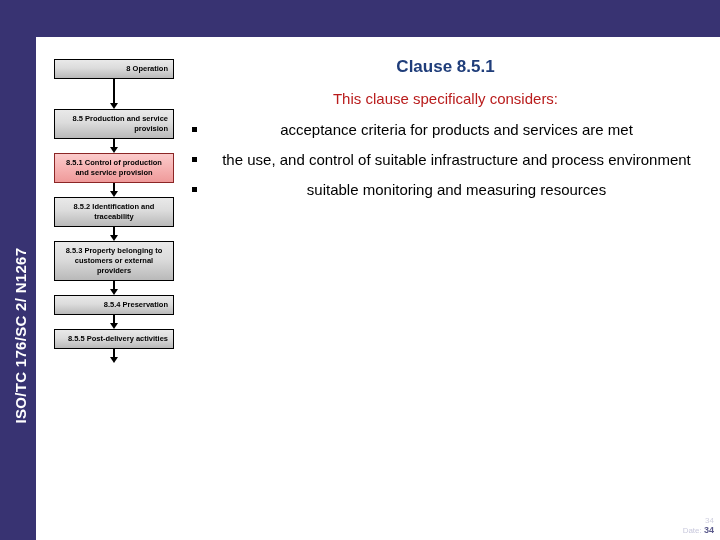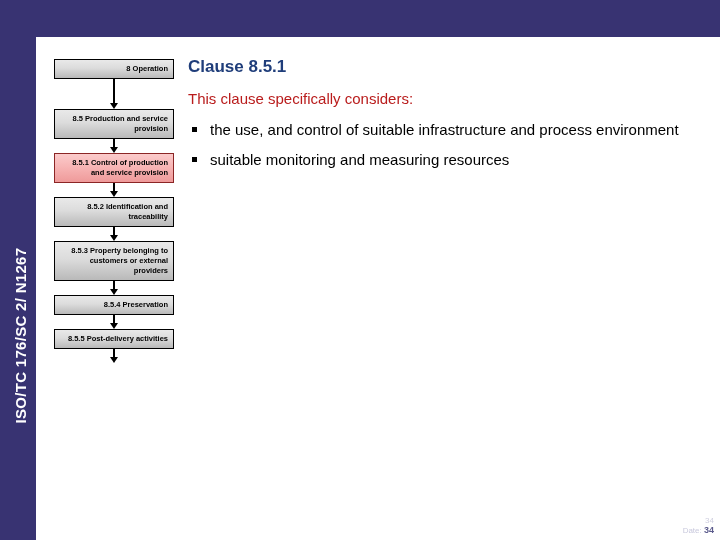--- a/index.html
+++ b/index.html
@@ -75,21 +75,21 @@
     line-height: 10px;
     font-weight: bold;
     padding: 4px 5px;
     font-family: "Liberation Sans", sans-serif;
   }
   .fbox.pink {
     background: linear-gradient(to bottom, #fbcbcb 0%, #f7b5b5 45%, #ef9a9a 100%);
     border-color: #8b2525;
   }
   .fbox.center { text-align: right; }
-  .fbox.left   { text-align: right; }
+  .fbox.left   { text-align: center; }
 
   
   .conn {
     position: relative;
     width: 120px;
     height: 14px;
   }
   .conn.tall { height: 30px; }
   .conn i {
     position: absolute;
@@ -110,20 +110,21 @@
     border-right: 4px solid transparent;
     border-top: 6px solid #000000;
   }
 
   
   #body-col {
     position: absolute;
     left: 152px;
     top: 20px;
     width: 515px;
+    text-align: center;
   }
   #title {
     color: #1f3d7a;
     font-size: 17px;
     font-weight: bold;
     margin: 0 0 13px 0;
     font-family: "Liberation Sans", sans-serif;
   }
   #lead {
     color: #b91c1c;
@@ -254,20 +255,24 @@
           <b></b>
         </div>
 
 
     </div>
 
     <div id="body-col">
       <h1 id="title">Clause 8.5.1</h1>
       <p id="lead">This clause specifically considers:</p>
       <ul class="points">
+        <li>
+          <span class="sq"></span>
+          <span>acceptance criteria for products and services are met</span>
+        </li>
         <li>
           <span class="sq"></span>
           <span>the use, and control of suitable infrastructure and process environment</span>
         </li>
         <li>
           <span class="sq"></span>
           <span>suitable monitoring and measuring resources</span>
         </li>
       </ul>
     </div>

